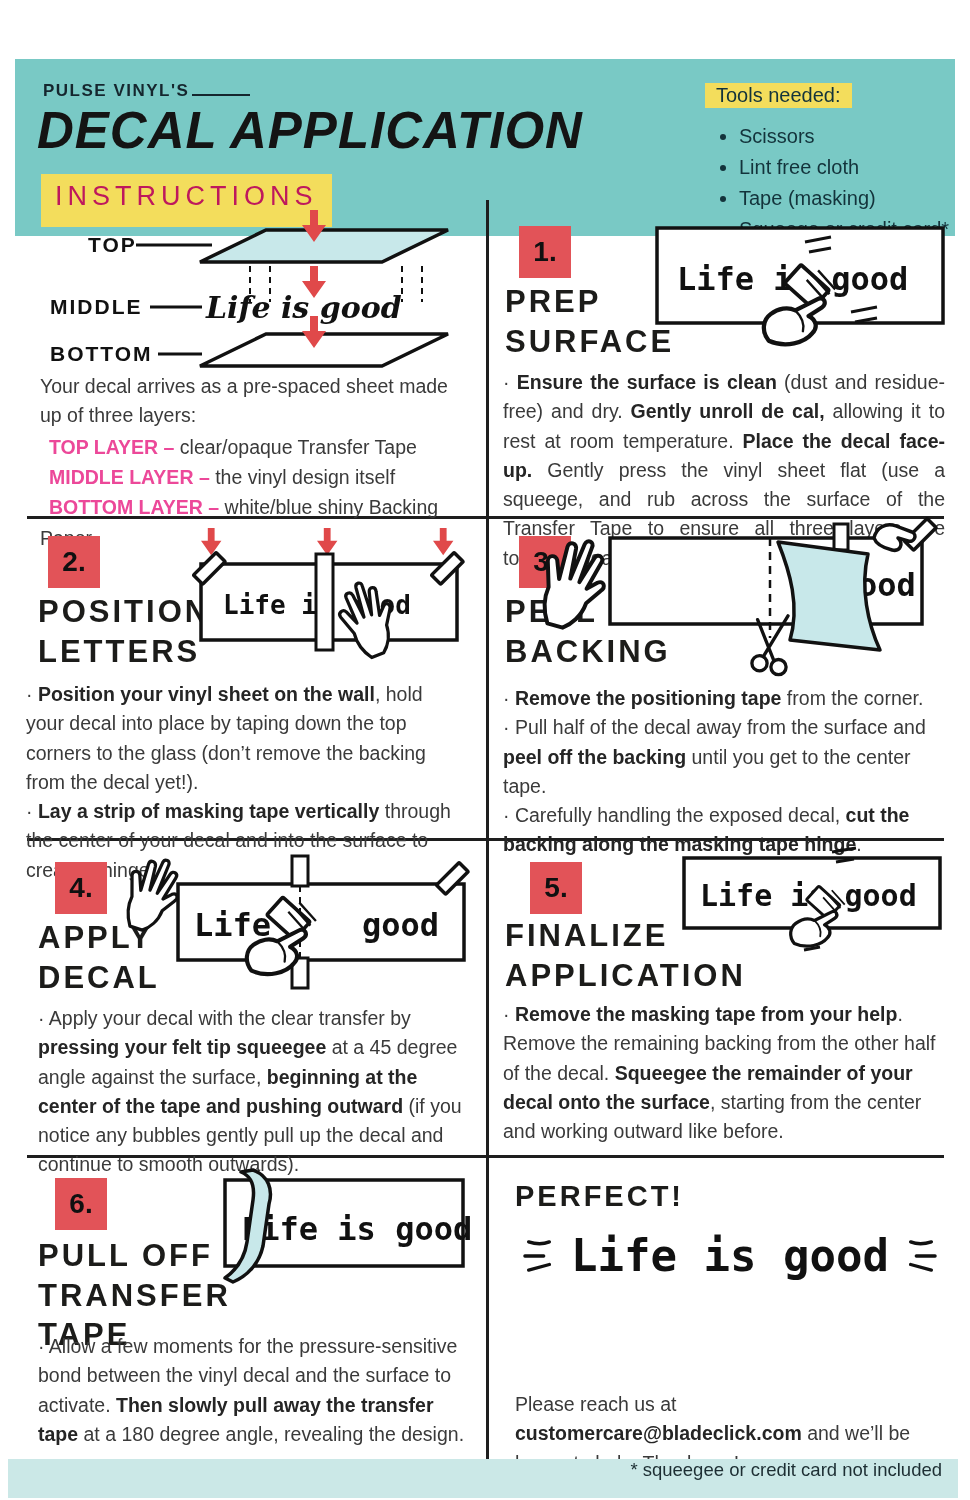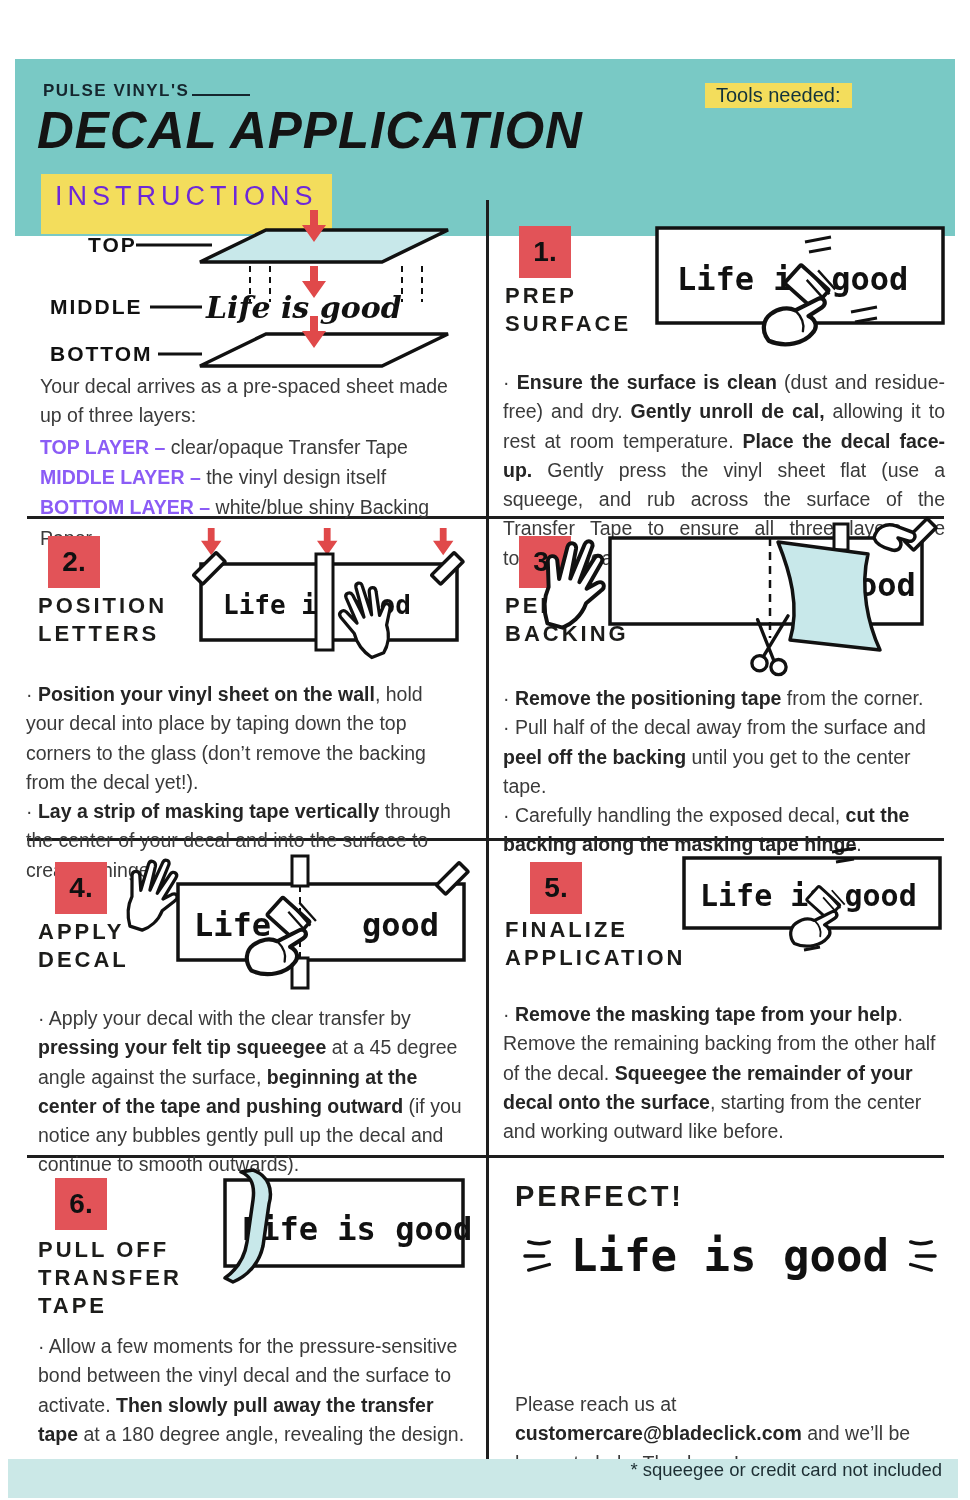--- a/index.html
+++ b/index.html
@@ -5,44 +5,44 @@
   html,body{margin:0;padding:0;background:#fff;}
   .page{position:relative;width:970px;height:1500px;background:#ffffff;
         font-family:"Liberation Sans",sans-serif;overflow:hidden;}
   .abs{position:absolute;}
 
   
   .header{left:15px;top:23px;width:940px;height:177px;background:#79c9c5;margin-top:36px;}
   .brand{left:28px;top:22px;font-size:17px;font-weight:700;letter-spacing:1.5px;color:#15262e;}
   .brand-line{display:inline-block;width:58px;border-bottom:2px solid #15262e;margin-left:3px;vertical-align:baseline;}
   .big-title{left:22px;top:42px;font-size:51px;font-weight:800;letter-spacing:1px;color:#141414;font-style:italic;}
-  .subtitle{left:26px;top:115px;background:#f3dd5c;padding:7px 14px 22px 14px;
-            font-size:27px;letter-spacing:5px;font-weight:500;color:#6d28d9;}
+  .subtitle{left:26px;top:115px;background:#f3dd5c;padding:7px 14px 15px 14px;
+            font-size:27px;letter-spacing:5px;font-weight:500;color:#be185d;}
   .tools-title{left:690px;top:24px;background:#f3dd5c;padding:1px 11px;
                font-size:20px;color:#13333b;font-weight:500;}
   .tools-list{left:700px;top:62px;margin:0;padding:0 0 0 24px;font-size:20px;
               line-height:1.55;color:#13333b;}
 
   
   .vdiv{left:486px;top:200px;width:3px;height:1259px;background:#1e1e1e;}
   .hdiv{left:27px;width:917px;height:3px;background:#1e1e1e;}
   .footer{left:8px;top:1459px;width:950px;height:39px;background:#cbe8e7;
           display:flex;justify-content:flex-end;
           padding-right:16px;box-sizing:border-box;font-size:18.5px;color:#1d2e33;}
 
   
   .badge{width:52px;height:52px;background:#e25358;color:#101010;display:flex;
          align-items:center;justify-content:center;font-weight:800;font-size:28px;}
-  .step-title{font-weight:800;font-size:22px;letter-spacing:3px;line-height:1.28;
+  .step-title{font-weight:800;font-size:31px;letter-spacing:3px;line-height:1.28;
               color:#1c1c1a;white-space:pre-line;}
   .body-p{font-size:19.5px;line-height:1.5;color:#3a3a3a;white-space:pre-line;}
   .body-p b{color:#252525;}
   .just{text-align:justify;}
   .layers{font-size:19.5px;line-height:1.55;color:#3a3a3a;}
-  .layers b{color:#8b5cf6;}
+  .layers b{color:#ec4899;margin-left:9px;}
 
   
   .decal-font{font-family:"DejaVu Sans Mono",monospace;font-weight:700;fill:#111;}
   .script{font-family:"DejaVu Serif",serif;font-style:italic;font-weight:700;fill:#111;}
   .diag-label{font-family:"Liberation Sans",sans-serif;font-weight:800;letter-spacing:2px;fill:#111;font-size:21px;}
   svg{overflow:visible;}
 </style>
 </head>
 <body>
 
@@ -73,20 +73,26 @@
   </defs>
 </svg>
 
 <div class="page">
 
   <div class="abs header">
     <div class="abs brand"><span>PULSE VINYL'S</span><span class="brand-line"></span></div>
     <div class="abs big-title">DECAL APPLICATION</div>
     <div class="abs subtitle">INSTRUCTIONS</div>
     <div class="abs tools-title">Tools needed:</div>
+    <ul class="abs tools-list">
+      <li>Scissors</li>
+      <li>Lint free cloth</li>
+      <li>Tape (masking)</li>
+      <li>Squeege or credit card*</li>
+    </ul>
   </div>
 
   <div class="abs vdiv"></div>
   <div class="abs hdiv" style="top:516px"></div>
   <div class="abs hdiv" style="top:838px"></div>
   <div class="abs hdiv" style="top:1155px"></div>
 
   <svg class="abs" style="left:50px;top:214px" width="405" height="152" viewBox="0 0 405 152">
     <text class="diag-label" x="38" y="38">TOP</text>
     <line x1="86" y1="31" x2="162" y2="31" stroke="#111" stroke-width="3"></line>

